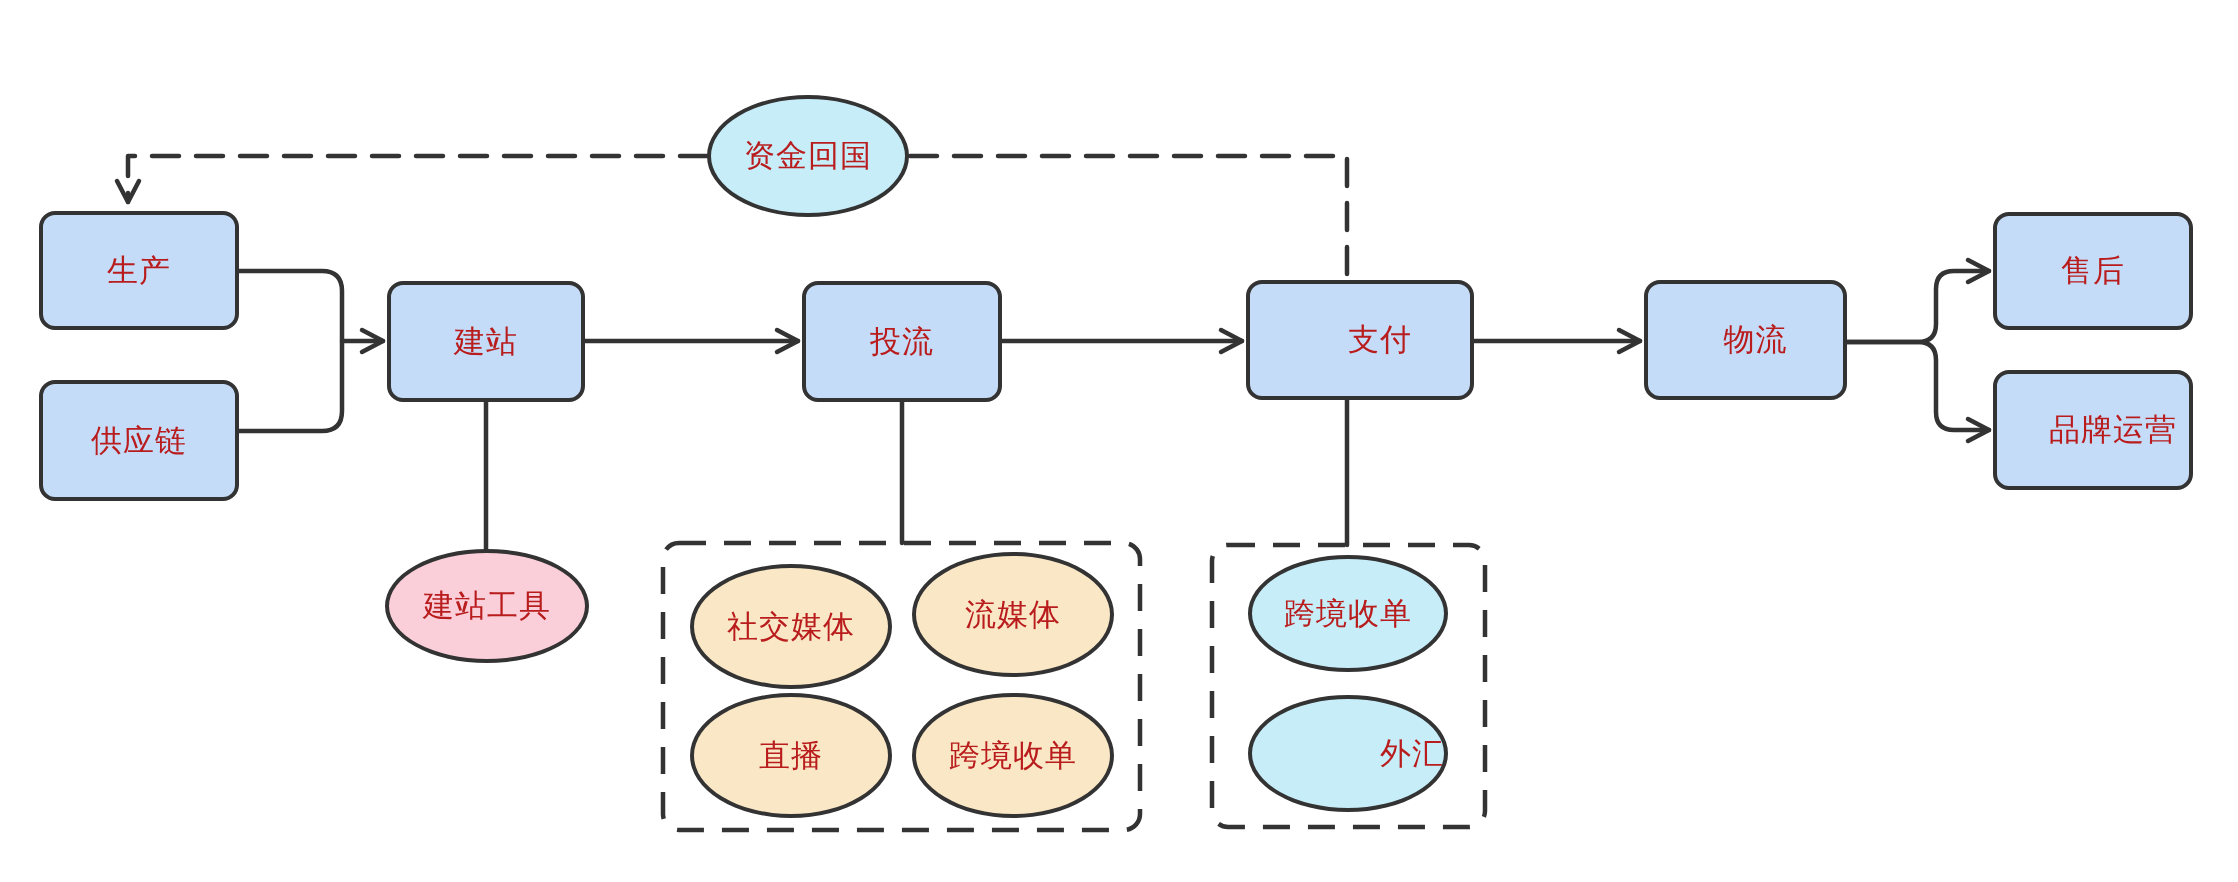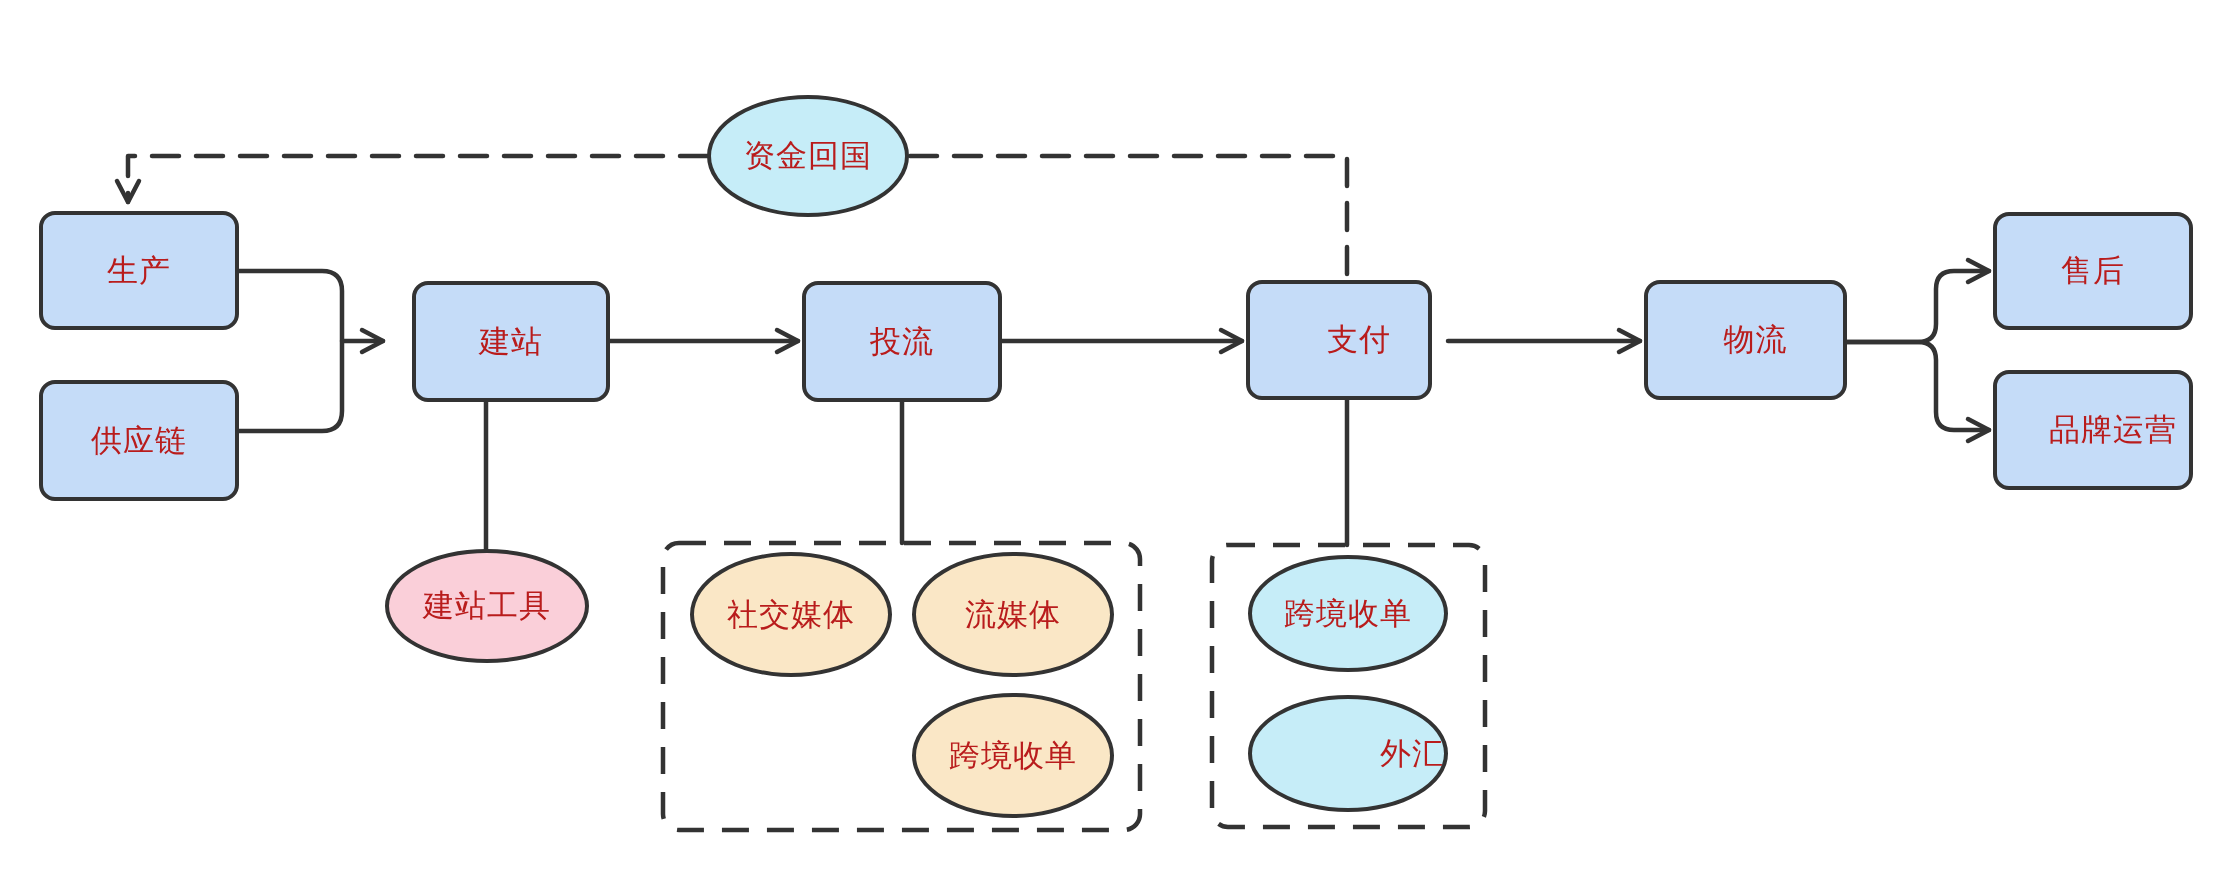--- a/index.html
+++ b/index.html
@@ -52,29 +52,29 @@
   </svg>
 
   <div class="node rect fill-blue" style="left:39px;top:211px;width:200px;height:119px;align-items:center;">
     <span>生产</span>
   </div>
 
   <div class="node rect fill-blue" style="left:39px;top:380px;width:200px;height:121px;">
     <span>供应链</span>
   </div>
 
-  <div class="node rect fill-blue" style="left:387px;top:281px;width:198px;height:121px;margin-left:25px;">
+  <div class="node rect fill-blue" style="left:387px;top:281px;width:198px;height:121px;">
     <span>建站</span>
   </div>
 
   <div class="node rect fill-blue" style="left:802px;top:281px;width:200px;height:121px;">
     <span>投流</span>
   </div>
 
-  <div class="node rect fill-blue" style="left:1246px;top:280px;width:186px;height:120px;padding-left:40px;">
+  <div class="node rect fill-blue" style="left:1246px;top:280px;width:228px;height:120px;padding-left:40px;">
     <span>支付</span>
   </div>
 
   <div class="node rect fill-blue" style="left:1644px;top:280px;width:203px;height:120px;padding-left:20px;">
     <span>物流</span>
   </div>
 
   <div class="node rect fill-blue" style="left:1993px;top:212px;width:200px;height:118px;">
     <span>售后</span>
   </div>
@@ -84,28 +84,31 @@
   </div>
 
   <div class="node ellipse fill-cyan" style="left:707px;top:95px;width:202px;height:122px;">
     <span>资金回国</span>
   </div>
 
   <div class="node ellipse fill-pink" style="left:385px;top:549px;width:204px;height:114px;">
     <span>建站工具</span>
   </div>
 
-  <div class="node ellipse fill-orange" style="left:690px;top:552px;width:202px;height:125px;">
+  <div class="node ellipse fill-orange" style="left:690px;top:564px;width:202px;height:125px;">
     <span>社交媒体</span>
   </div>
 
   <div class="node ellipse fill-orange" style="left:912px;top:552px;width:202px;height:125px;">
     <span>流媒体</span>
   </div>
 
+  <div class="node ellipse fill-orange" style="left:690px;top:693px;width:202px;height:125px;">
+    <span>直播</span>
+  </div>
 
   <div class="node ellipse fill-orange" style="left:912px;top:693px;width:202px;height:125px;">
     <span>跨境收单</span>
   </div>
 
   <div class="node ellipse fill-cyan" style="left:1248px;top:555px;width:200px;height:117px;">
     <span>跨境收单</span>
   </div>
 
   <div class="node ellipse fill-cyan" style="left:1248px;top:695px;width:200px;height:117px;justify-content:flex-end;">

